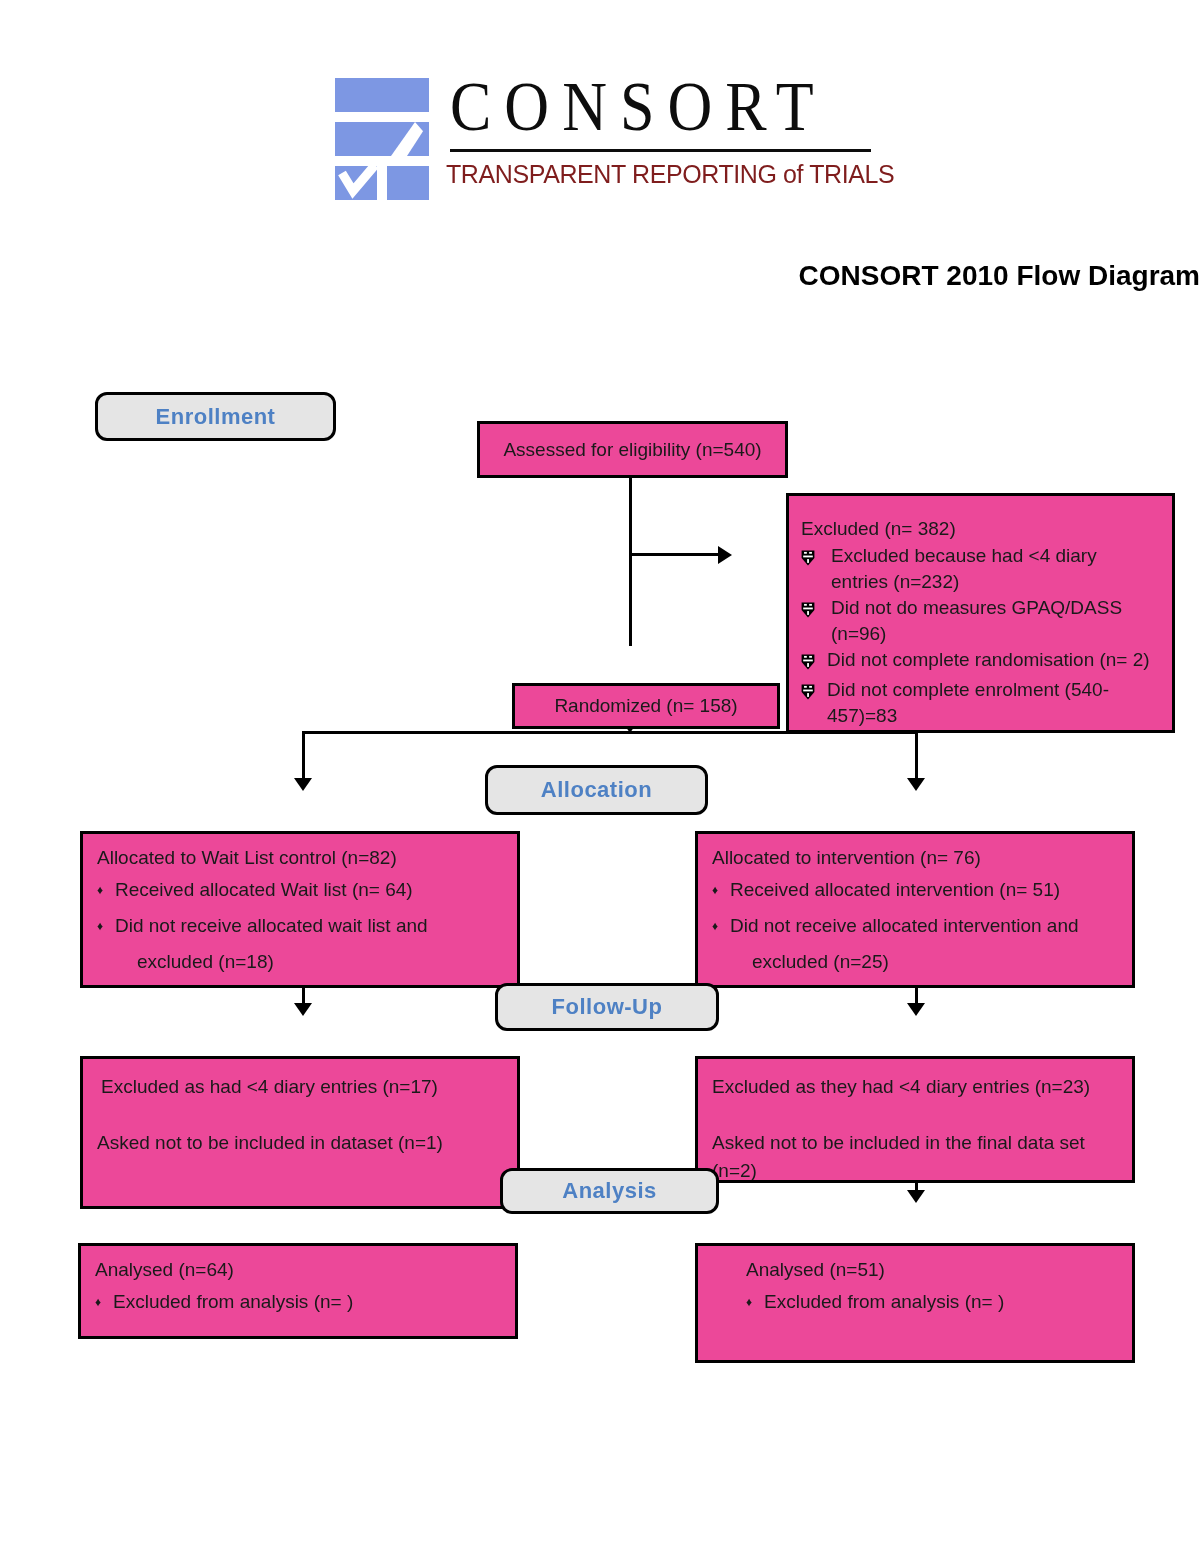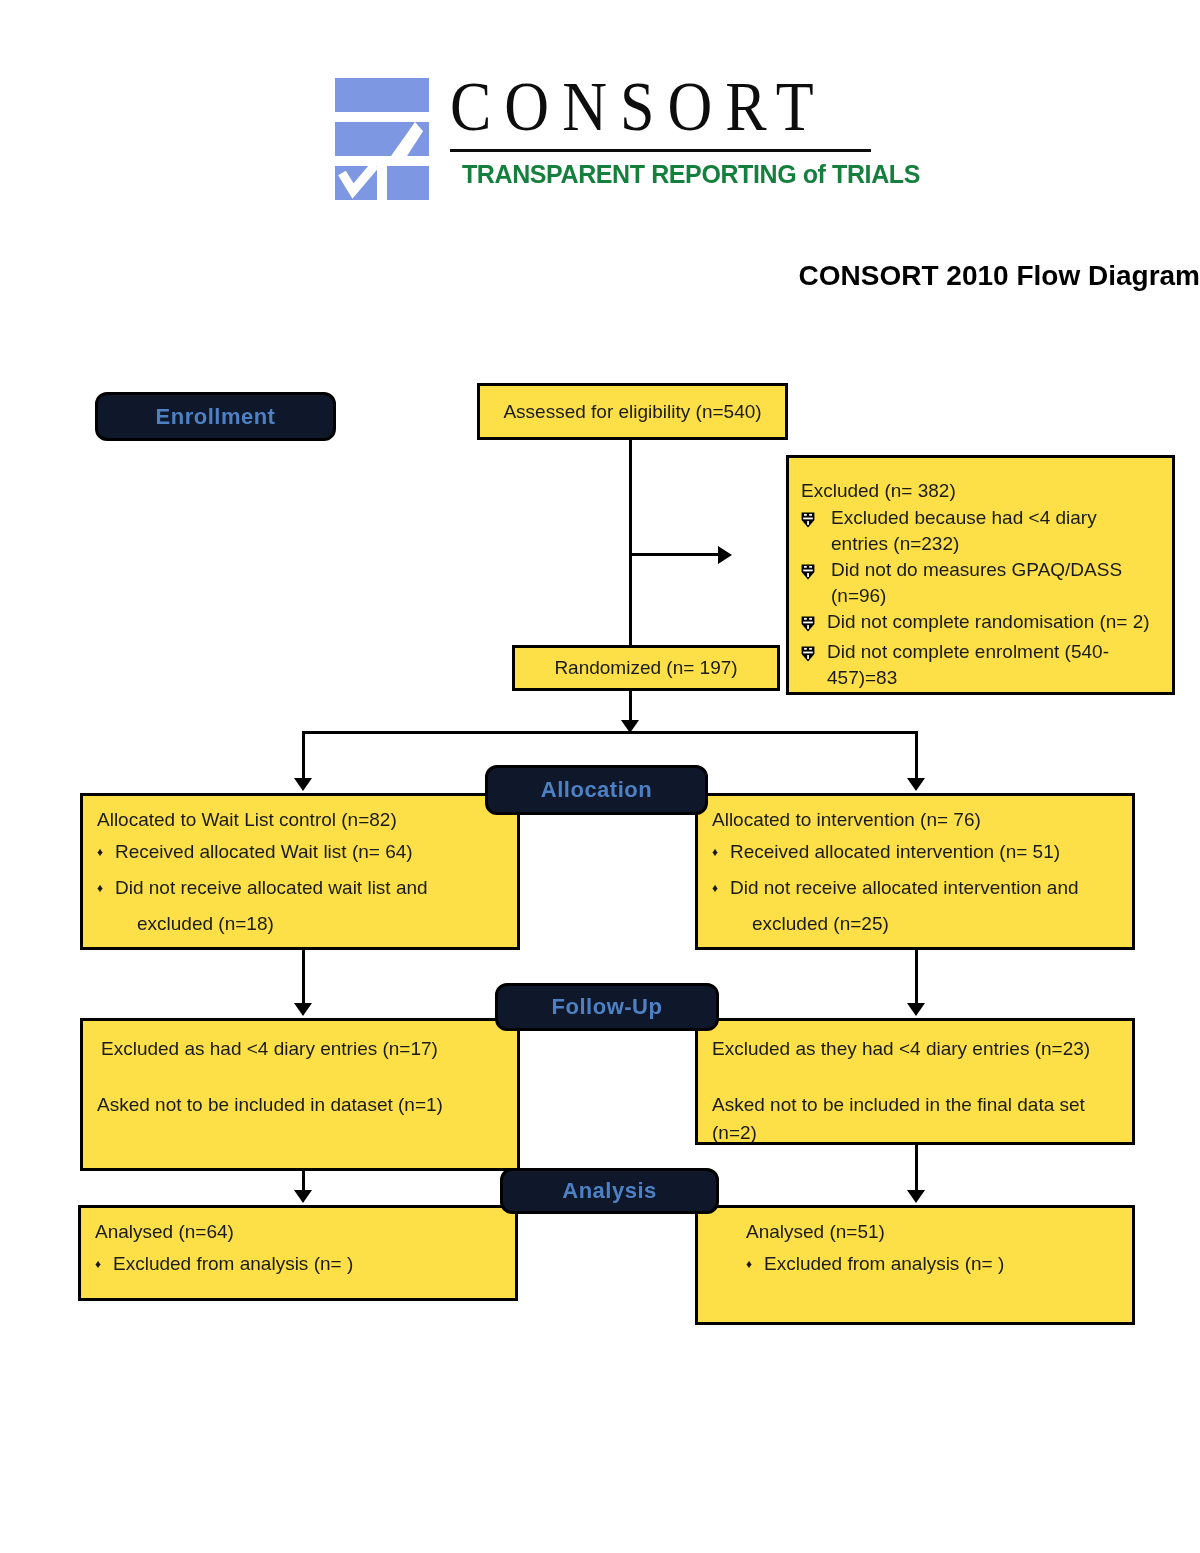--- a/index.html
+++ b/index.html
@@ -5,45 +5,45 @@
   html,body{margin:0;padding:0;background:#fff;}
   #page{position:relative;width:1200px;height:1553px;background:#fff;
         font-family:"Liberation Sans","DejaVu Sans",sans-serif;color:#1a1a1a;overflow:hidden;}
 
   
   .logo-icon{position:absolute;left:335px;top:78px;}
   .brand{position:absolute;left:450px;top:72px;width:430px;
          font-family:"Liberation Serif","DejaVu Serif",serif;font-size:62px;line-height:1;
          letter-spacing:13px;color:#0d0d0d;transform:scaleY(1.12);transform-origin:top left;white-space:nowrap;}
   .brand-rule{position:absolute;left:450px;top:149px;width:421px;height:3px;background:#0d0d0d;}
-  .tagline{position:absolute;left:462px;top:160px;width:440px;font-size:25px;font-weight:bold;
-           letter-spacing:-0.4px;color:#15803d;white-space:nowrap;}
+  .tagline{position:absolute;left:446px;top:160px;width:440px;font-size:25px;font-weight:normal;
+           letter-spacing:-0.4px;color:#7f1d1d;white-space:nowrap;}
 
   
   .doc-title{position:absolute;left:0;top:260px;width:1200px;text-align:right;
              font-size:28px;font-weight:bold;color:#000;}
 
   
-  .fbox{position:absolute;background:#fde047;border:3px solid #000;box-sizing:border-box;
-        font-size:19px;color:#1a1a1a;z-index:2;}
+  .fbox{position:absolute;background:#ec4899;border:3px solid #000;box-sizing:border-box;
+        font-size:19px;color:#1a1a1a;z-index:2;margin-top:38px;}
   .fbox.center{display:flex;align-items:center;justify-content:center;text-align:center;}
   .pad{padding:10px 14px 10px 14px;overflow:hidden;}
 
   #assessed-box{left:477px;top:383px;width:311px;height:57px;}
   #excluded-box{left:786px;top:455px;width:389px;height:240px;padding:20px 14px 8px 12px;overflow:hidden;}
   #randomized-box{left:512px;top:645px;width:268px;height:46px;border-width:3px;}
   #alloc-left-box{left:80px;top:793px;width:440px;height:157px;}
   #alloc-right-box{left:695px;top:793px;width:440px;height:157px;}
   #fu-left-box{left:80px;top:1018px;width:440px;height:153px;}
   #fu-right-box{left:695px;top:1018px;width:440px;height:127px;}
   #an-left-box{left:78px;top:1205px;width:440px;height:96px;}
   #an-right-box{left:695px;top:1205px;width:440px;height:120px;padding-left:48px;}
 
   
-  .pill{position:absolute;background:#0f172a;border:3px solid #000;border-radius:12px;box-sizing:border-box;
+  .pill{position:absolute;background:#e5e5e5;border:3px solid #000;border-radius:12px;box-sizing:border-box;
         display:flex;align-items:center;justify-content:center;
         font-weight:bold;color:#4e81c4;z-index:5;letter-spacing:0.5px;}
   #enrollment-pill{left:95px;top:392px;width:241px;height:49px;font-size:22px;}
   #allocation-pill{left:485px;top:765px;width:223px;height:50px;font-size:22px;}
   #followup-pill{left:495px;top:983px;width:224px;height:48px;font-size:22px;}
   #analysis-pill{left:500px;top:1168px;width:219px;height:46px;font-size:22px;}
 
   
   .cline{position:absolute;background:#000;z-index:1;}
   .ah-down{position:absolute;width:0;height:0;z-index:1;
@@ -164,21 +164,21 @@
             <rect x="5.7" y="8.5" width="1.7" height="3.6" fill="#fff"></rect>
             <rect x="2.8" y="1.8" width="2.6" height="1.7" fill="#fff"></rect>
             <rect x="7.6" y="1.8" width="2.6" height="1.7" fill="#fff"></rect>
           </svg>
       </span>
       <span class="txt">Did not complete enrolment (540-457)=83</span>
     </div>
   </div>
 
   <div class="fbox center" id="randomized-box">
-    <span>Randomized (n= 197)</span>
+    <span>Randomized (n= 158)</span>
   </div>
 
   <div class="fbox pad" id="alloc-left-box">
     <div class="lead">Allocated to Wait List control (n=82)</div>
     <div class="bline">
       <span class="diamond"></span>
       <span>Received allocated Wait list (n= 64)</span>
     </div>
     <div class="bline">
       <span class="diamond"></span>

